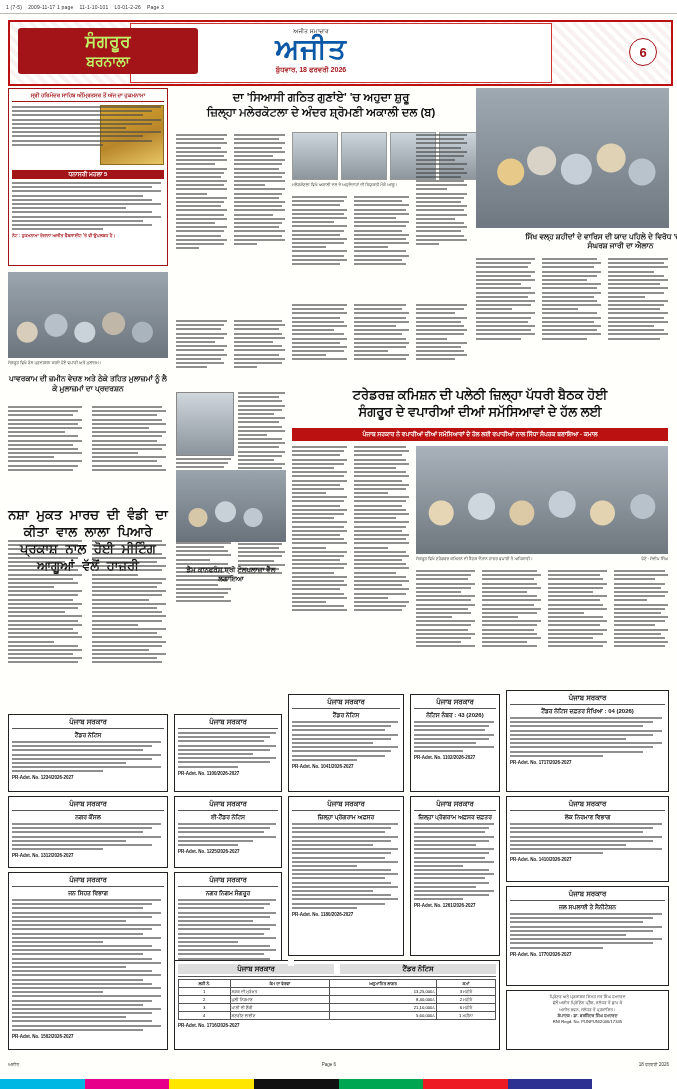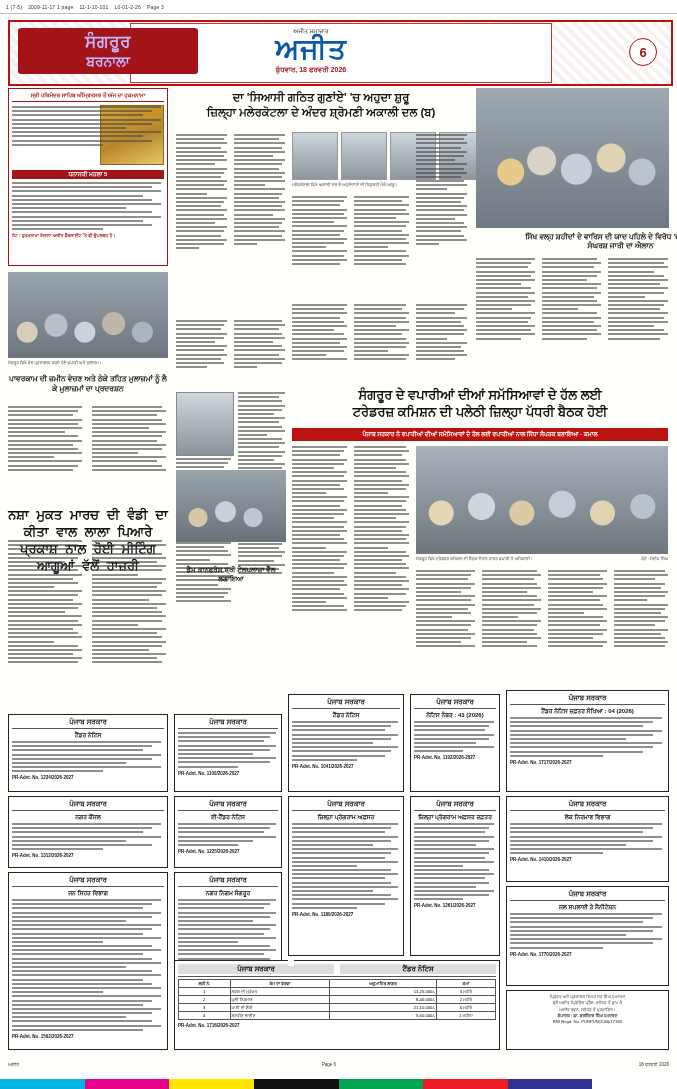--- a/index.html
+++ b/index.html
@@ -12,21 +12,21 @@
 
   .sheet{position:absolute;top:14px;left:0;width:677px;height:1065px;background:#fffffb;}
 
   
   .masthead{position:absolute;left:8px;top:6px;width:661px;height:62px;border:2px solid #b11;}
   .mh-pattern{position:absolute;left:0;top:0;width:100%;height:100%;
     background:
       repeating-linear-gradient(45deg,#f3e6ea 0 4px,#fff 4px 8px);
     opacity:.55;}
   .mh-center{position:absolute;left:50%;top:50%;transform:translate(-50%,-50%);width:420px;height:58px;background:#fff;border:1px solid #c33;}
-  .mh-left{position:absolute;left:8px;top:6px;width:180px;height:46px;background:#a31419;color:#c4b5fd;border-radius:3px;
+  .mh-left{position:absolute;left:8px;top:6px;width:180px;height:46px;background:#a31419;color:#bef264;border-radius:3px;
     display:flex;flex-direction:column;align-items:center;justify-content:center;}
   .mh-left .l1{font-size:17px;font-weight:bold;letter-spacing:.5px;}
   .mh-left .l2{font-size:14px;font-weight:bold;margin-top:1px;}
   .mh-mid{position:absolute;left:196px;top:2px;width:210px;height:54px;display:flex;flex-direction:column;align-items:center;justify-content:center;}
   .mh-mid .sub{font-size:6px;color:#222;}
   .mh-mid .ajit{font-size:28px;font-weight:bold;color:#0a58a6;letter-spacing:1px;line-height:1;}
   .mh-mid .date{font-size:7px;color:#a31419;margin-top:3px;font-weight:bold;}
   .mh-page{position:absolute;right:14px;top:16px;width:26px;height:26px;border:1.5px solid #a31419;border-radius:50%;
     display:flex;align-items:center;justify-content:center;font-size:13px;font-weight:bold;color:#a31419;background:#fff;}
 
@@ -661,22 +661,22 @@
           <i class="ln s1"></i>
           <i class="ln s2"></i>
           <i class="ln s4"></i>
           <i class="ln s1"></i>
           <i class="ln s3"></i>
           <i class="ln s2"></i>
         </div>
     </div>
 
     <div class="headline" style="left:292px;top:372px;width:376px;font-size:13px;line-height:1.32;">
+      <div>ਟਰੇਡਰਜ਼ ਕਮਿਸ਼ਨ ਦੀ ਪਲੇਠੀ ਜ਼ਿਲ੍ਹਾ ਪੱਧਰੀ ਬੈਠਕ ਹੋਈ</div>
       <div>ਸੰਗਰੂਰ ਦੇ ਵਪਾਰੀਆਂ ਦੀਆਂ ਸਮੱਸਿਆਵਾਂ ਦੇ ਹੱਲ ਲਈ</div>
-      <div>ਟਰੇਡਰਜ਼ ਕਮਿਸ਼ਨ ਦੀ ਪਲੇਠੀ ਜ਼ਿਲ੍ਹਾ ਪੱਧਰੀ ਬੈਠਕ ਹੋਈ</div>
     </div>
     <div class="redband" style="left:292px;top:414px;width:376px;height:13px;">ਪੰਜਾਬ ਸਰਕਾਰ ਨੇ ਵਪਾਰੀਆਂ ਦੀਆਂ ਸਮੱਸਿਆਵਾਂ ਦੇ ਹੱਲ ਲਈ ਵਪਾਰੀਆਂ ਨਾਲ ਸਿੱਧਾ ਸੰਪਰਕ ਬਣਾਇਆ - ਕਮਾਲ</div>
 
     <div class="tb" style="left:292px;top:432px;width:56px;height:240px;">
       <div class="lines">
           <i class="ln s1"></i>
           <i class="ln s2"></i>
           <i class="ln s3"></i>
           <i class="ln s1"></i>
           <i class="ln s2"></i>

